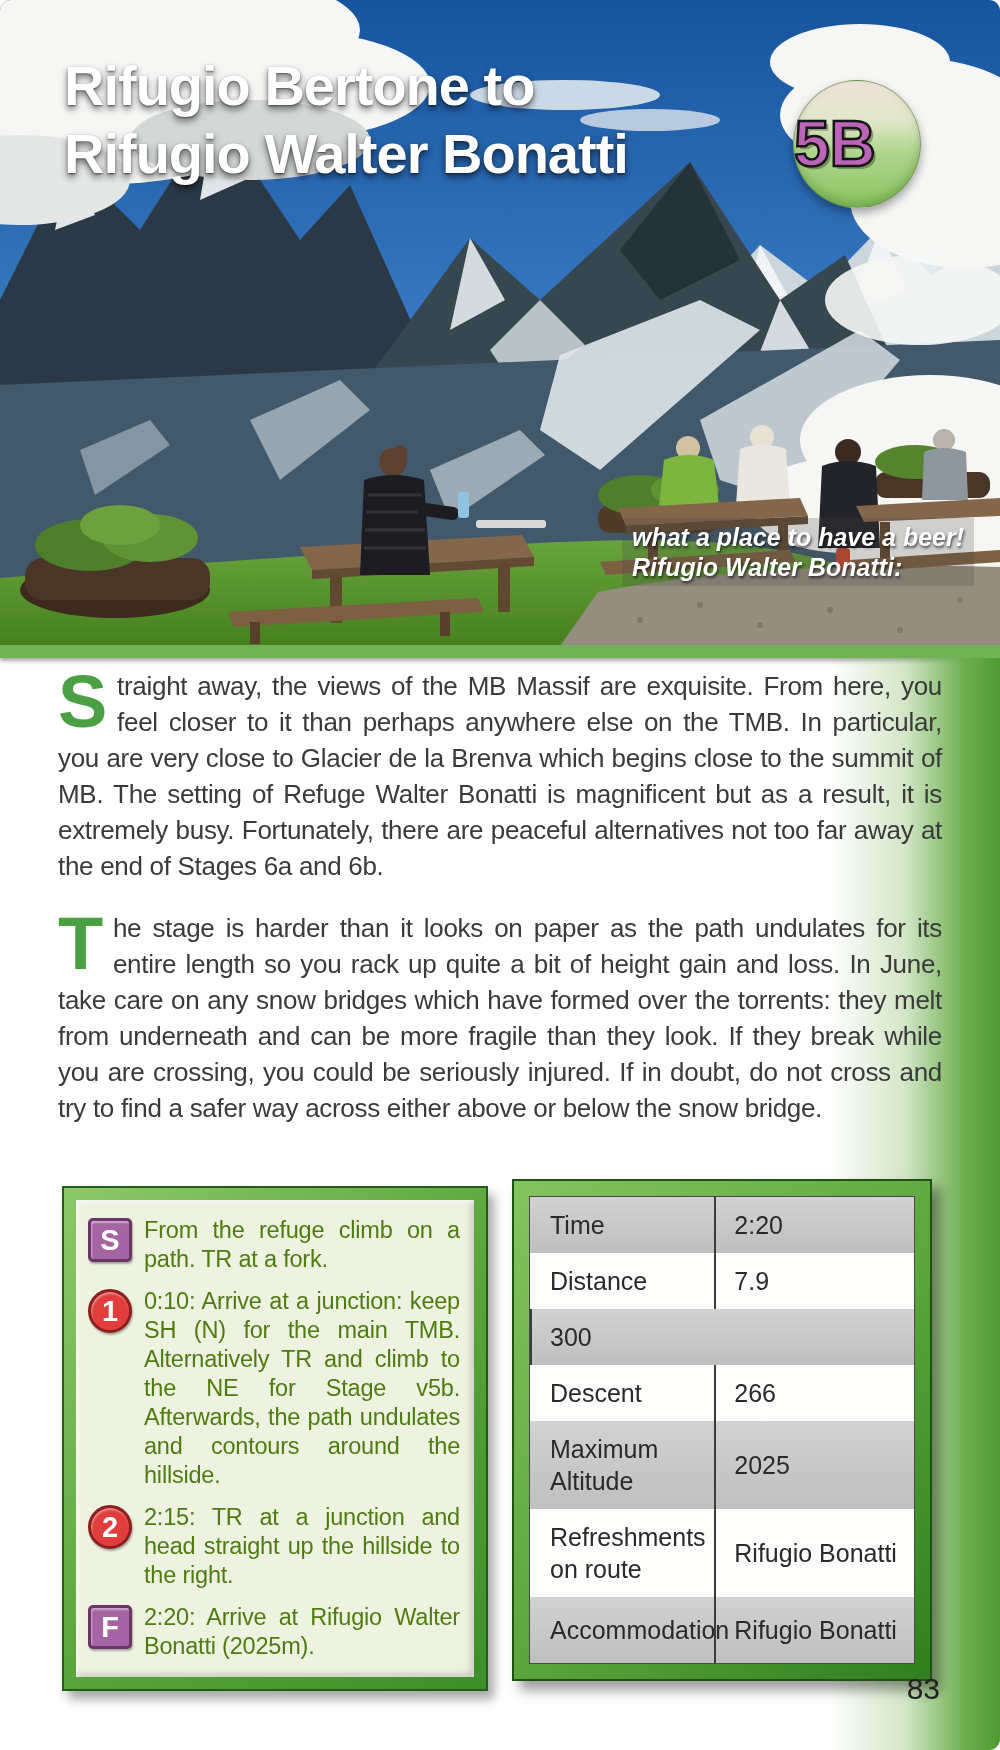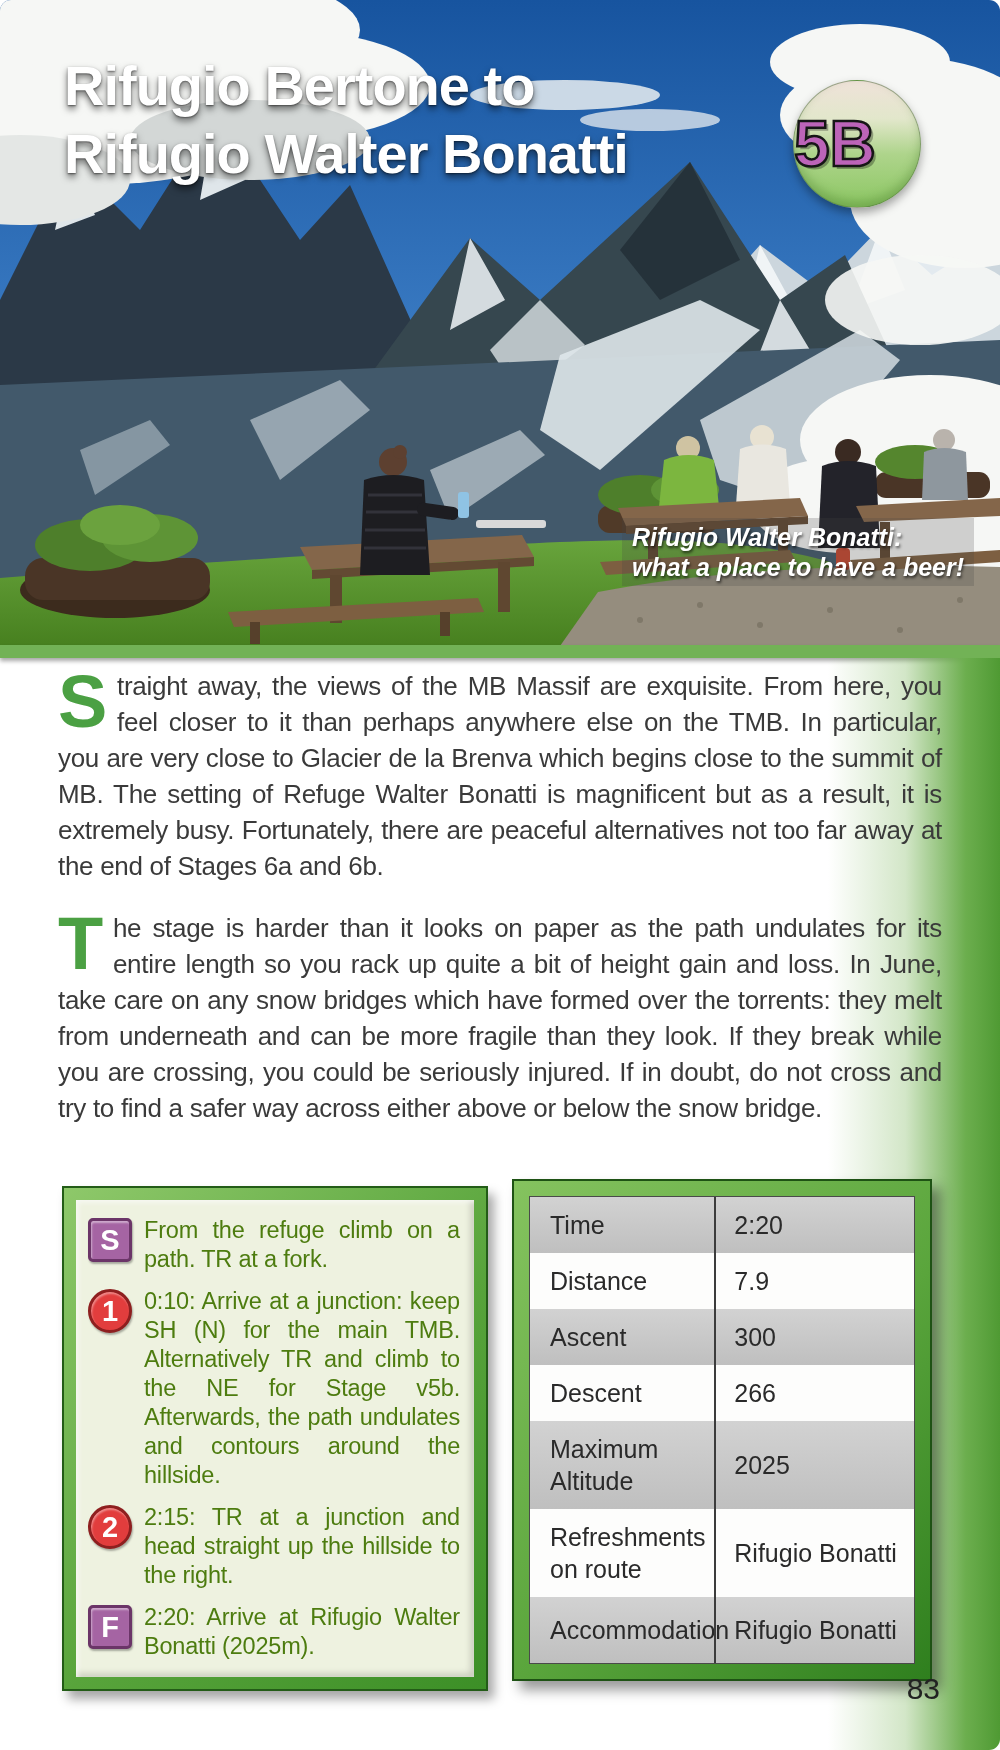--- a/index.html
+++ b/index.html
@@ -202,22 +202,22 @@
     <div class="hero-title">
       <div>Rifugio Bertone to</div>
       <div>Rifugio Walter Bonatti</div>
     </div>
 
     <div class="stage-badge">
       <span>5B</span>
     </div>
 
     <div class="photo-caption">
+      <div>what a place to have a beer!</div>
       <div>Rifugio Walter Bonatti:</div>
-      <div>what a place to have a beer!</div>
     </div>
   </div>
 
   <div class="green-bar"></div>
   <div class="side-gradient"></div>
 
   <div id="body-text">
     <p class="body-para">
       <span class="dropcap">S</span><span>traight away, the views of the MB Massif are exquisite. From here, you feel closer to it than perhaps anywhere else on the TMB. In particular, you are very close to Glacier de la Brenva which begins close to the summit of MB. The setting of Refuge Walter Bonatti is magnificent but as a result, it is extremely busy. Fortunately, there are peaceful alternatives not too far away at the end of Stages 6a and 6b.</span>
     </p>
@@ -265,21 +265,20 @@
 
       <div class="stat-row gray">
         <div class="stat-label">Time</div>
         <div class="stat-value">2:20</div>
       </div>
       <div class="stat-row white">
         <div class="stat-label">Distance</div>
         <div class="stat-value">7.9</div>
       </div>
       <div class="stat-row gray">
-        <div class="stat-label">Ascent</div>
         <div class="stat-value">300</div>
       </div>
       <div class="stat-row white">
         <div class="stat-label">Descent</div>
         <div class="stat-value">266</div>
       </div>
       <div class="stat-row gray">
         <div class="stat-label">Maximum Altitude</div>
         <div class="stat-value">2025</div>
       </div>

